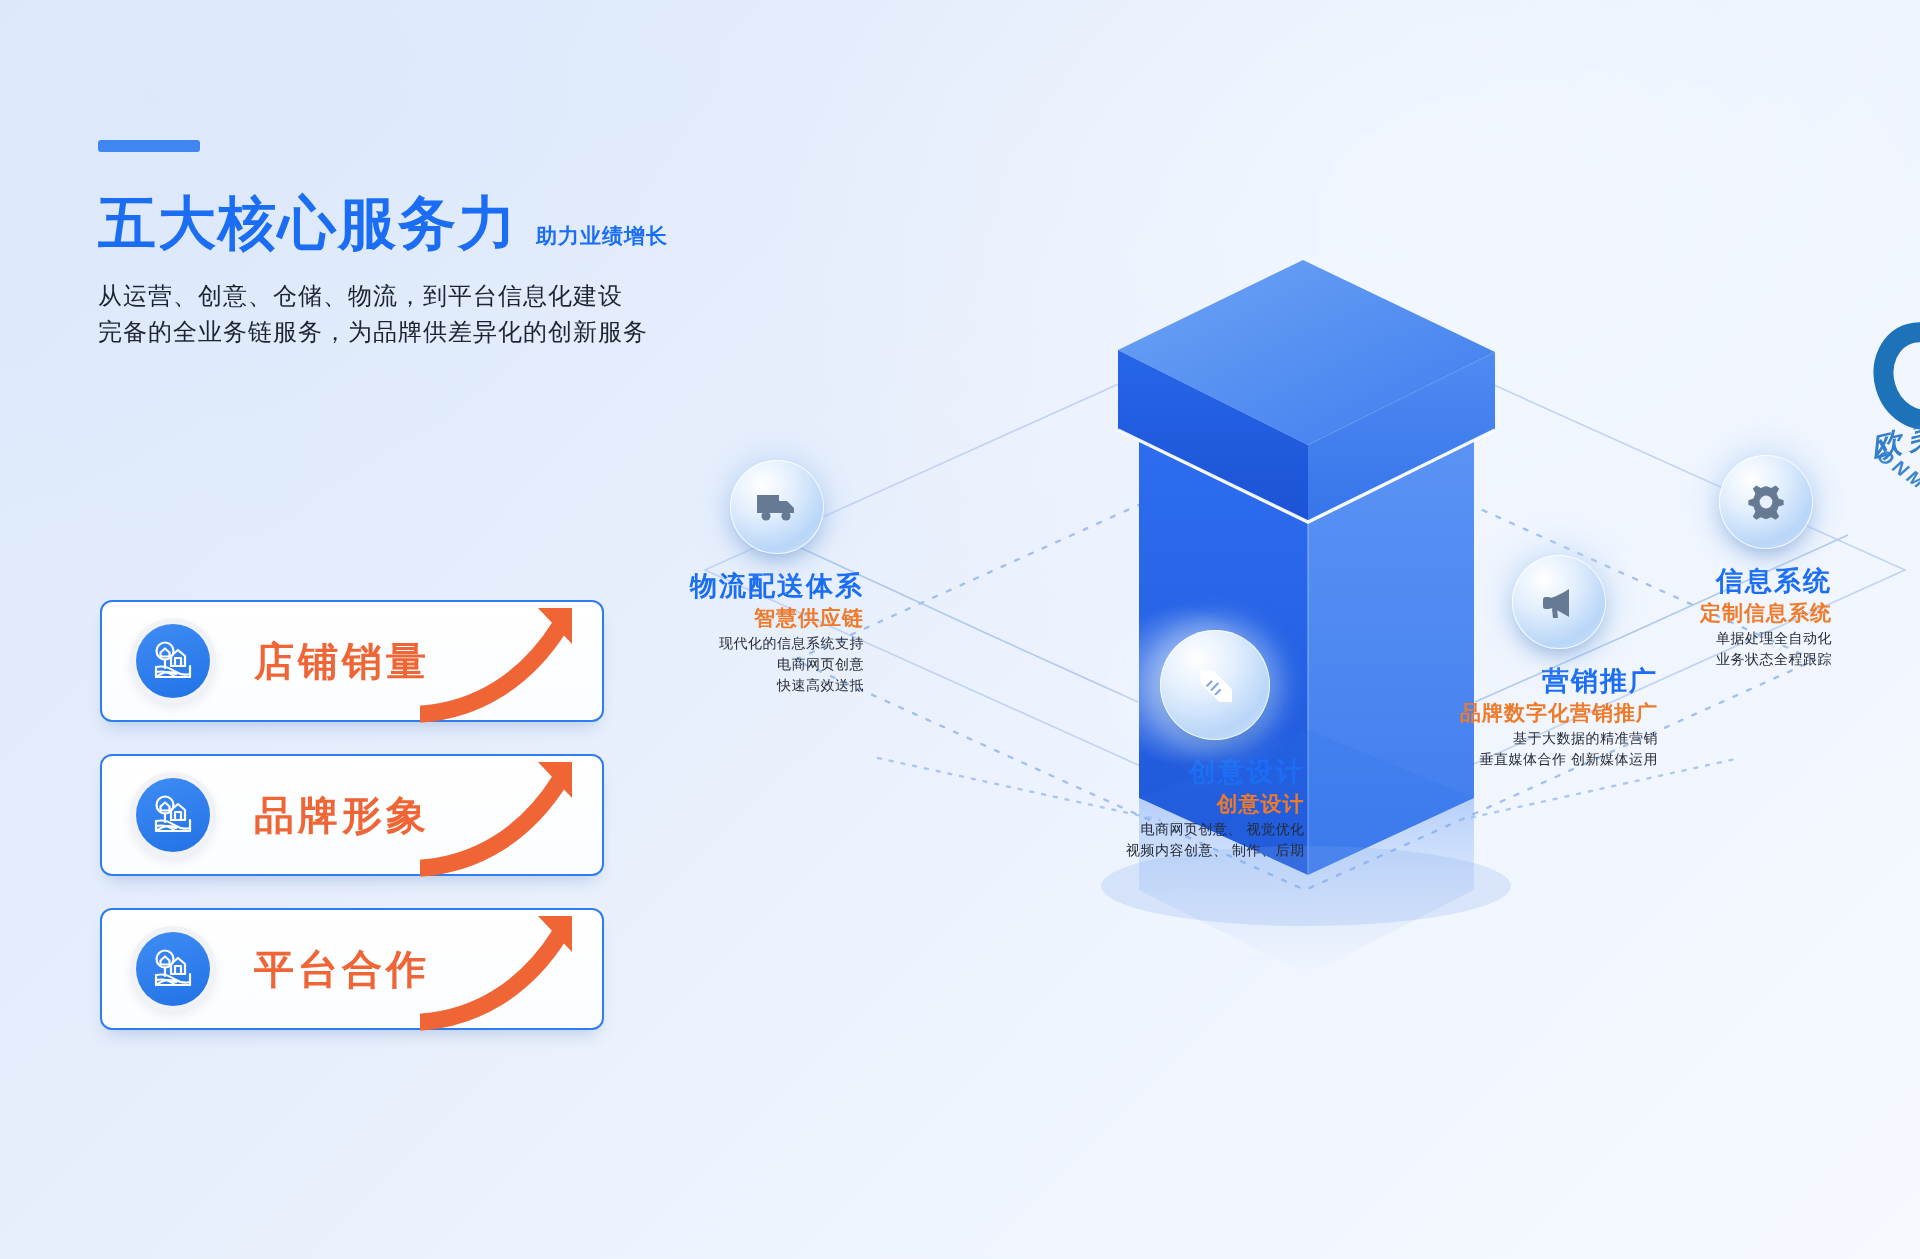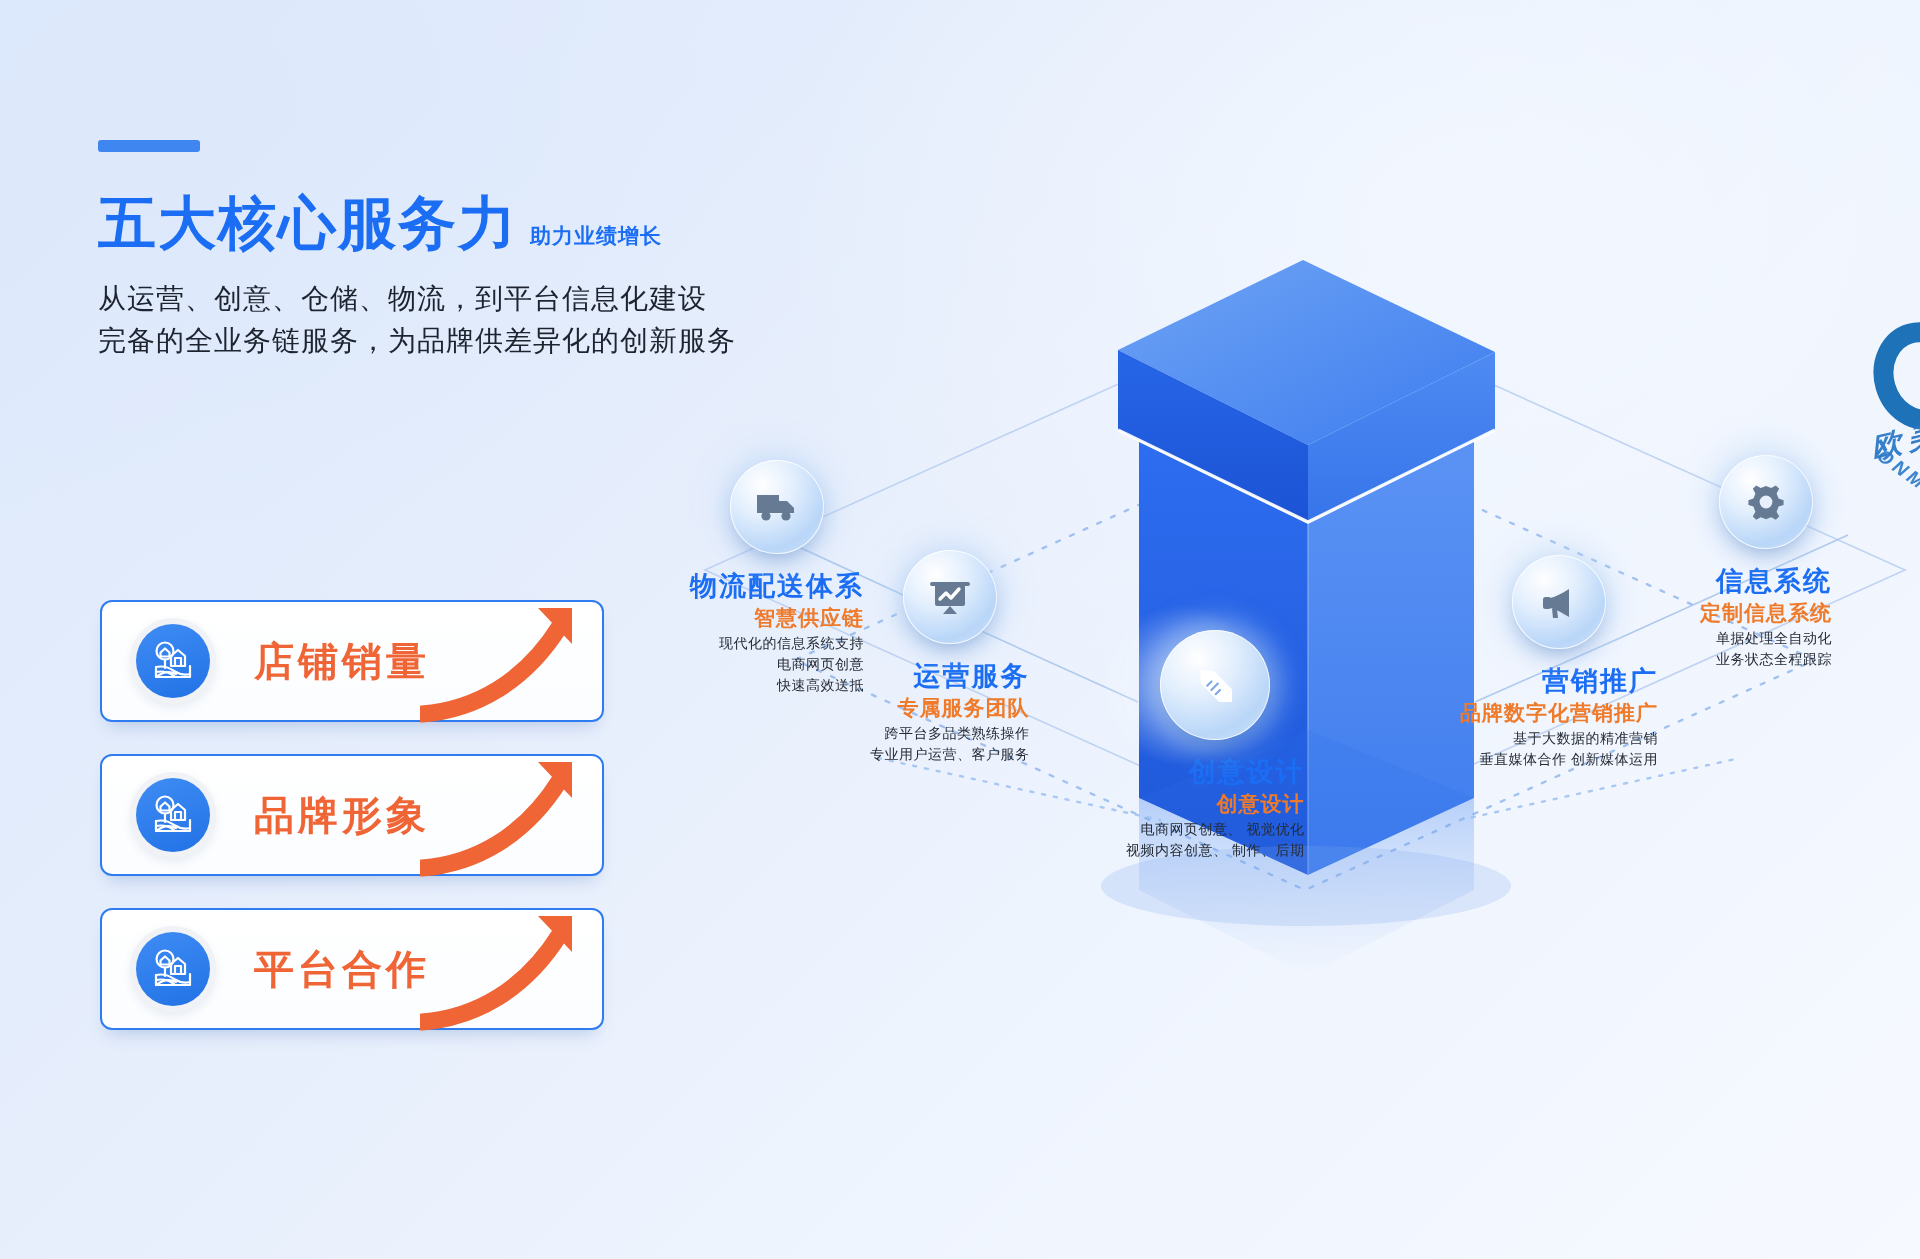--- a/index.html
+++ b/index.html
@@ -12,24 +12,24 @@
     position:relative;width:1920px;height:1259px;overflow:hidden;
     background:
       radial-gradient(1200px 900px at 78% 18%, #f2f7ff 0%, rgba(242,247,255,0) 60%),
       radial-gradient(900px 700px at 8% 8%, #dde9fb 0%, rgba(221,233,251,0) 65%),
       linear-gradient(135deg,#dce8fb 0%, #e6eefc 38%, #eef4fe 62%, #f6f9ff 100%);
   }
 
   
   #header{position:absolute;left:98px;top:140px;width:900px;}
   .accent-bar{width:102px;height:12px;border-radius:3px;background:#3f86f0;}
-  .title-row{margin-top:42px;display:flex;align-items:baseline;gap:12px;white-space:nowrap;}
+  .title-row{margin-top:42px;display:flex;align-items:baseline;gap:18px;white-space:nowrap;}
   .title-main{font-size:58px;font-weight:700;color:#1b6ef3;letter-spacing:2px;line-height:1;}
   .title-sub{font-size:21px;font-weight:700;color:#1b6ef3;letter-spacing:1px;}
-  .desc{margin-top:26px;font-size:28px;line-height:1.5;color:#1d2430;letter-spacing:1px;}
+  .desc{margin-top:26px;font-size:24px;line-height:1.5;color:#1d2430;letter-spacing:1px;}
   .desc div{white-space:nowrap;}
 
   
   #cards{position:absolute;left:100px;top:600px;width:520px;}
   .card{
     position:relative;width:500px;height:118px;margin-bottom:32px;
     background:linear-gradient(180deg,#ffffff 0%,#fbfdff 100%);
     border:2px solid #2f7bf0;border-radius:12px;
     box-shadow:0 10px 18px -8px rgba(40,90,170,.28);
     display:flex;align-items:center;overflow:visible;
@@ -259,38 +259,20 @@
       </div>
       <div class="node-text">
         <div class="n-title">物流配送体系</div>
         <div class="n-sub">智慧供应链</div>
         <div class="n-line">现代化的信息系统支持</div>
         <div class="n-line">电商网页创意</div>
         <div class="n-line">快速高效送抵</div>
       </div>
     </div>
 
-    <div class="node" style="left:180px;top:420px;">
-      <div style="display:flex;justify-content:center;">
-        <div class="bubble">
-          <svg width="48" height="48" viewBox="0 0 48 48">
-            <rect x="9" y="11" width="30" height="22" rx="2" fill="#667b93"></rect>
-            <path d="M6 11 h36" stroke="#667b93" stroke-width="4" stroke-linecap="round"></path>
-            <path d="M24 33 l-7 8 h14 z" fill="#667b93"></path>
-            <polyline points="14,26 20,20 25,25 33,16" fill="none" stroke="#fff" stroke-width="3.4" stroke-linecap="round" stroke-linejoin="round"></polyline>
-          </svg>
-        </div>
-      </div>
-      <div class="node-text">
-        <div class="n-title">运营服务</div>
-        <div class="n-sub">专属服务团队</div>
-        <div class="n-line">跨平台多品类熟练操作</div>
-        <div class="n-line">专业用户运营、客户服务</div>
-      </div>
-    </div>
 
     <div class="node" style="left:436px;top:500px;">
       <div style="display:flex;justify-content:center;position:relative;">
         <div class="center-ring"></div>
         <div class="bubble big">
           <svg width="54" height="54" viewBox="0 0 54 54">
             <g transform="rotate(-45 27 27)">
               <path d="M27 6 l9 10 v26 h-18 v-26 z" fill="#ffffff"></path>
               <path d="M18 42 h18 l-9 9 z" fill="#ffffff"></path>
               <g stroke="#7fa8e8" stroke-width="2.2" stroke-linecap="round">

